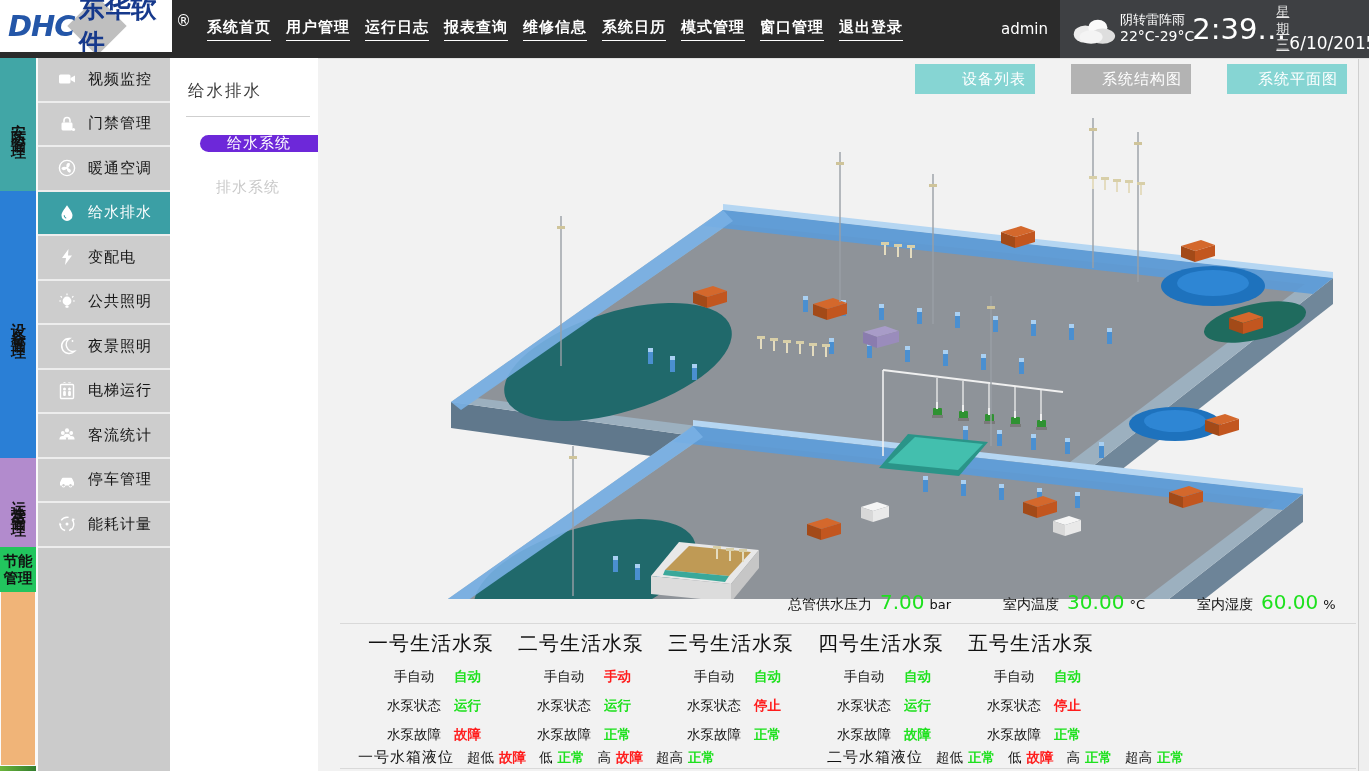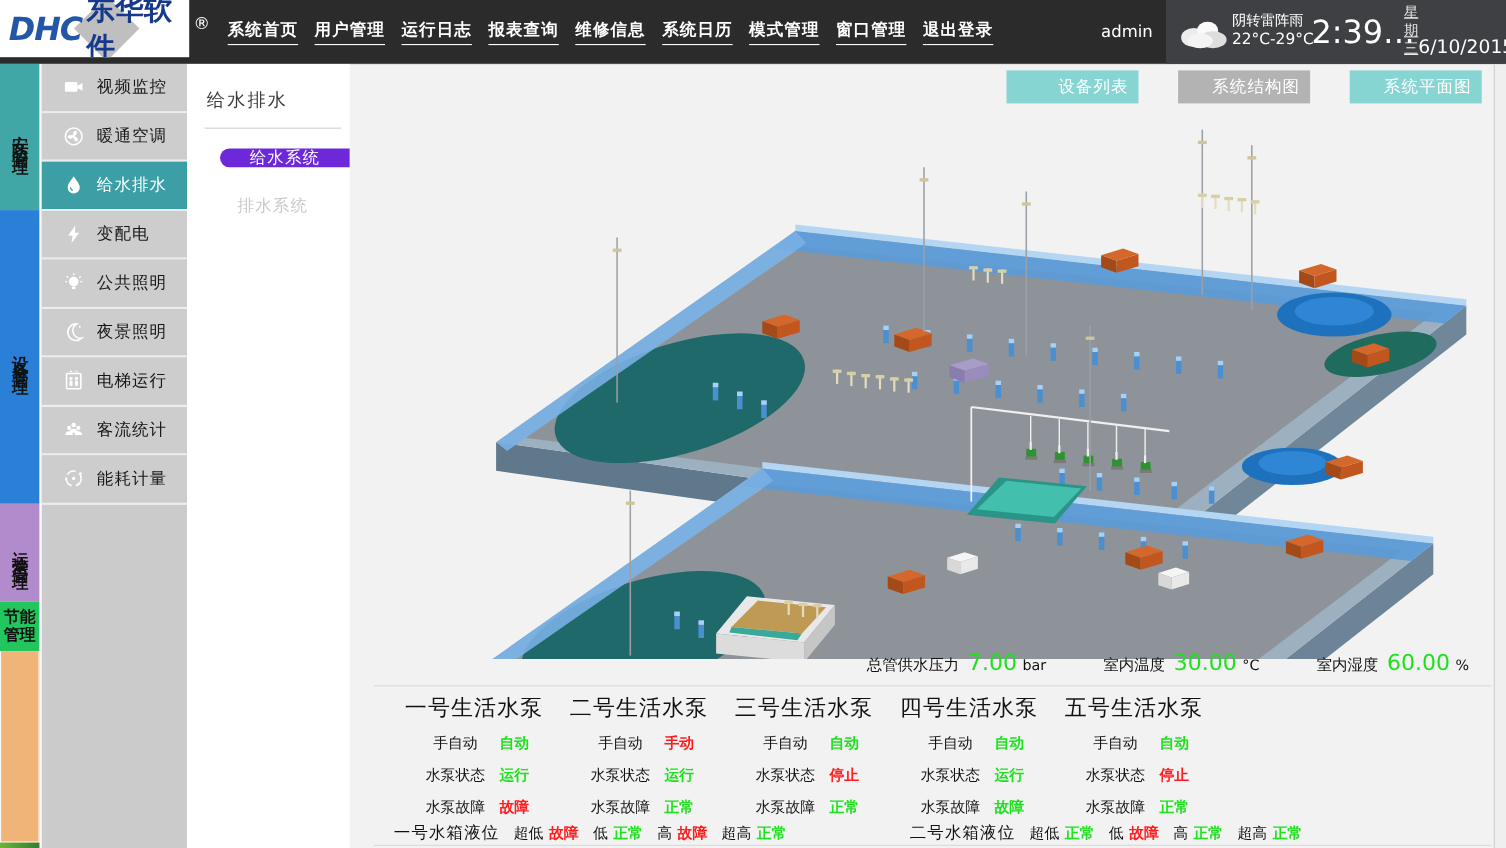--- a/index.html
+++ b/index.html
@@ -177,20 +177,28 @@
 
     <div class="menu-item">
       <svg class="mi-icon" viewBox="0 0 20 20">
         <rect x="2" y="5.5" width="11.5" height="9" rx="1.5" fill="#fff"></rect>
         <path d="M13.5 9 L18 6.5 V13.5 L13.5 11 Z" fill="#fff"></path>
       </svg>
       <span class="mi-label">视频监控</span>
     </div>
 
 
+    <div class="menu-item">
+      <svg class="mi-icon" viewBox="0 0 20 20">
+        <rect x="4.5" y="8.5" width="11" height="8" rx="1.4" fill="#fff"></rect>
+        <path d="M7 8.5 V6.5 a3 3 0 0 1 6 0 V8.5" fill="none" stroke="#fff" stroke-width="1.6"></path>
+        <circle cx="16.5" cy="15.5" r="1.6" fill="#fff"></circle>
+      </svg>
+      <span class="mi-label">门禁管理</span>
+    </div>
 
     <div class="menu-item">
       <svg class="mi-icon" viewBox="0 0 20 20">
         <circle cx="10" cy="10" r="7.6" fill="none" stroke="#fff" stroke-width="1.4"></circle>
         <path d="M10 10 C8.2 6.4 10.6 4.2 12.8 5.2 C13.2 7.8 12 9.4 10 10 Z" fill="#fff"></path>
         <path d="M10 10 C8.2 6.4 10.6 4.2 12.8 5.2 C13.2 7.8 12 9.4 10 10 Z" fill="#fff" transform="rotate(120 10 10)"></path>
         <path d="M10 10 C8.2 6.4 10.6 4.2 12.8 5.2 C13.2 7.8 12 9.4 10 10 Z" fill="#fff" transform="rotate(240 10 10)"></path>
         <circle cx="10" cy="10" r="1.3" fill="#fff"></circle>
       </svg>
       <span class="mi-label">暖通空调</span>
@@ -245,20 +253,28 @@
         <circle cx="5.8" cy="8" r="1.9" fill="#fff"></circle>
           <path d="M2.4 14.5 a3.4 3.4 0 0 1 6.8 0 Z" fill="#fff"></path>
         <circle cx="14.2" cy="8" r="1.9" fill="#fff"></circle>
           <path d="M10.8 14.5 a3.4 3.4 0 0 1 6.8 0 Z" fill="#fff"></path>
         <circle cx="10" cy="5.4" r="2.1" fill="#fff"></circle>
           <path d="M6.4 12.4 a3.6 3.6 0 0 1 7.2 0 Z" fill="#fff"></path>
       </svg>
       <span class="mi-label">客流统计</span>
     </div>
 
+    <div class="menu-item">
+      <svg class="mi-icon" viewBox="0 0 20 20">
+        <path d="M3 12.5 l1.6-3.6 c.3-.7 1-1.1 1.8-1.1 h7.2 c.8 0 1.5.4 1.8 1.1 L17 12.5 v3 h-1.6 a1.9 1.9 0 0 1 -3.8 0 h-3.2 a1.9 1.9 0 0 1 -3.8 0 H3 Z" fill="#fff"></path>
+        <circle cx="6.5" cy="15.3" r="1.2" fill="#cdcdcd"></circle>
+        <circle cx="13.5" cy="15.3" r="1.2" fill="#cdcdcd"></circle>
+      </svg>
+      <span class="mi-label">停车管理</span>
+    </div>
 
     <div class="menu-item">
       <svg class="mi-icon" viewBox="0 0 20 20">
         <circle cx="10" cy="10" r="6.8" fill="none" stroke="#fff" stroke-width="1.4" stroke-dasharray="8.5 4"></circle>
         <polygon points="15.2,4.2 18,5 16,7 " fill="#fff"></polygon>
         <polygon points="2.6,8.4 2.2,11.4 4.6,10.4" fill="#fff"></polygon>
         <polygon points="12.6,16.8 15.4,15.6 13.2,14.2" fill="#fff"></polygon>
         <circle cx="10" cy="10" r="1.5" fill="#fff"></circle>
       </svg>
       <span class="mi-label">能耗计量</span>

